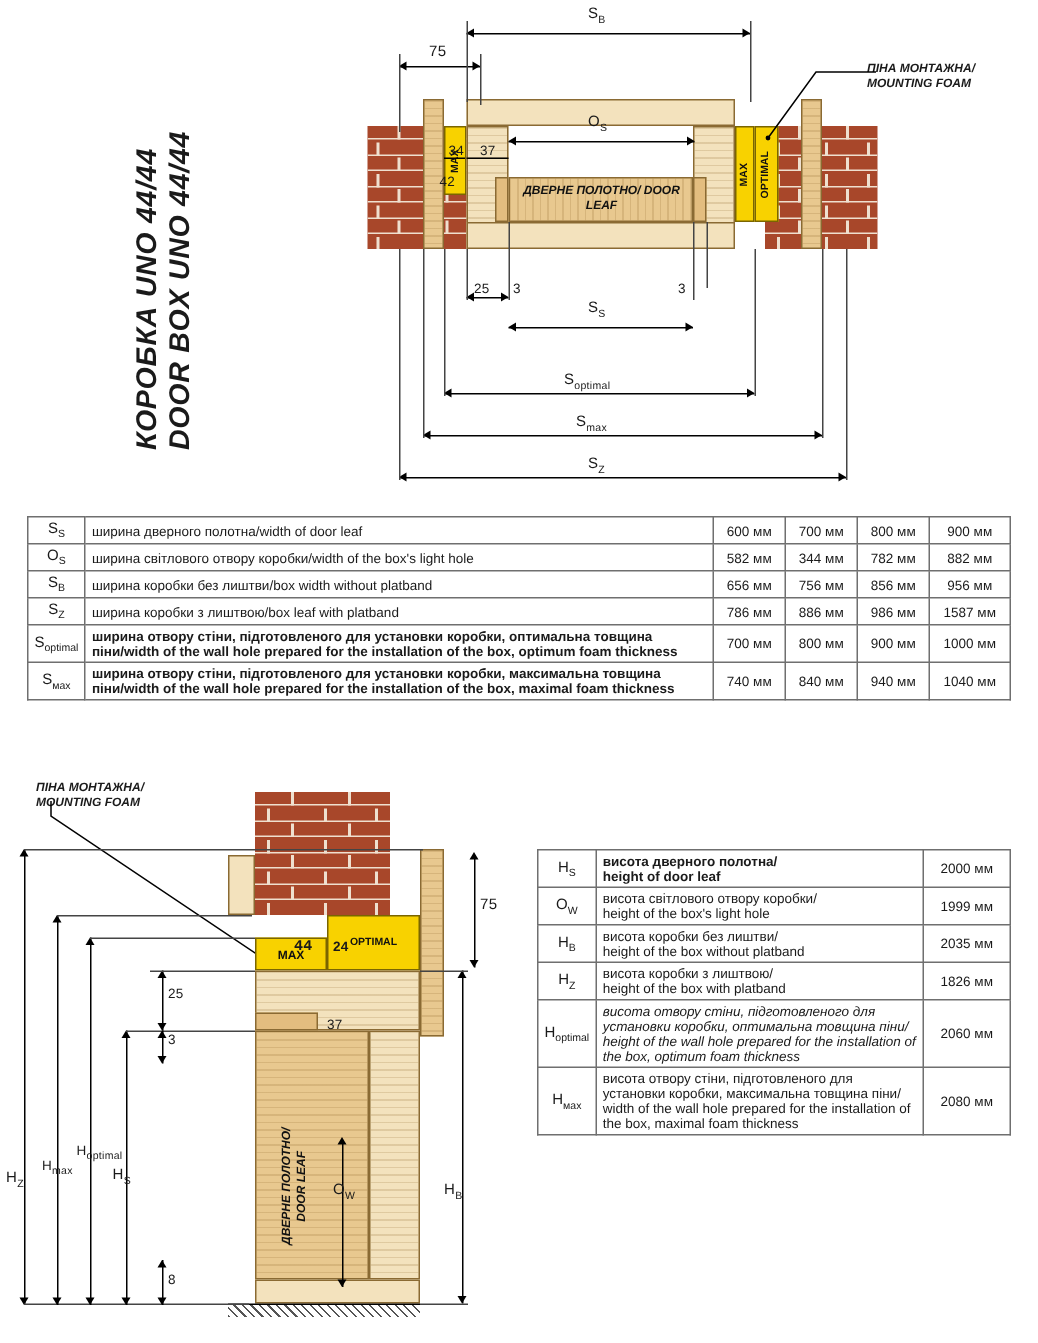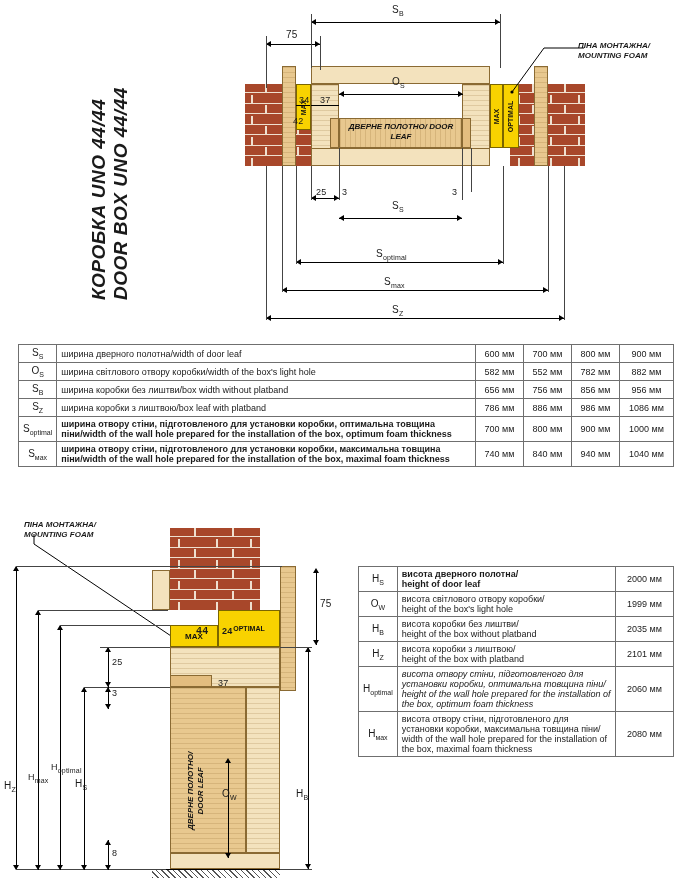--- a/index.html
+++ b/index.html
@@ -333,39 +333,39 @@
       <td class="c-desc">ширина дверного полотна/width of door leaf</td>
       <td class="c-val" style="width:48px;">600 мм</td>
       <td class="c-val" style="width:48px;">700 мм</td>
       <td class="c-val" style="width:48px;">800 мм</td>
       <td class="c-val" style="width:54px;">900 мм</td>
     </tr>
     <tr>
       <td class="c-sym"><span>O</span><span class="sub">S</span></td>
       <td class="c-desc">ширина світлового отвору коробки/width of the box's light hole</td>
       <td class="c-val">582 мм</td>
-      <td class="c-val">552 мм</td>
+      <td class="c-val">344 мм</td>
       <td class="c-val">782 мм</td>
       <td class="c-val">882 мм</td>
     </tr>
     <tr>
       <td class="c-sym"><span>S</span><span class="sub">B</span></td>
       <td class="c-desc">ширина коробки без лиштви/box width without platband</td>
       <td class="c-val">656 мм</td>
       <td class="c-val">756 мм</td>
       <td class="c-val">856 мм</td>
       <td class="c-val">956 мм</td>
     </tr>
     <tr>
       <td class="c-sym"><span>S</span><span class="sub">Z</span></td>
       <td class="c-desc">ширина коробки з лиштвою/box leaf with platband</td>
       <td class="c-val">786 мм</td>
       <td class="c-val">886 мм</td>
       <td class="c-val">986 мм</td>
-      <td class="c-val">1086 мм</td>
+      <td class="c-val">1587 мм</td>
     </tr>
     <tr>
       <td class="c-sym"><span>S</span><span class="sub">optimal</span></td>
       <td class="c-desc bold">ширина отвору стіни, підготовленого для установки коробки, оптимальна товщина піни/width of the wall hole prepared for the installation of the box, optimum foam thickness</td>
       <td class="c-val">700 мм</td>
       <td class="c-val">800 мм</td>
       <td class="c-val">900 мм</td>
       <td class="c-val">1000 мм</td>
     </tr>
     <tr>
@@ -538,21 +538,21 @@
     <tr>
       <td class="c-sym"><span>H</span><span class="sub">B</span></td>
       <td class="c-desc" style="white-space:pre-line;">висота коробки без лиштви/
 height of the box without platband</td>
       <td class="c-val">2035 мм</td>
     </tr>
     <tr>
       <td class="c-sym"><span>H</span><span class="sub">Z</span></td>
       <td class="c-desc" style="white-space:pre-line;">висота коробки з лиштвою/
 height of the box with platband</td>
-      <td class="c-val">2101 мм</td>
+      <td class="c-val">1826 мм</td>
     </tr>
     <tr>
       <td class="c-sym"><span>H</span><span class="sub">optimal</span></td>
       <td class="c-desc" style="white-space:pre-line;font-style:italic;">висота отвору стіни, підготовленого для установки коробки, оптимальна товщина піни/
 height of the wall hole prepared for the installation of the box, optimum foam thickness</td>
       <td class="c-val">2060 мм</td>
     </tr>
     <tr>
       <td class="c-sym"><span>H</span><span class="sub">мах</span></td>
       <td class="c-desc" style="white-space:pre-line;">висота отвору стіни, підготовленого для установки коробки, максимальна товщина піни/

